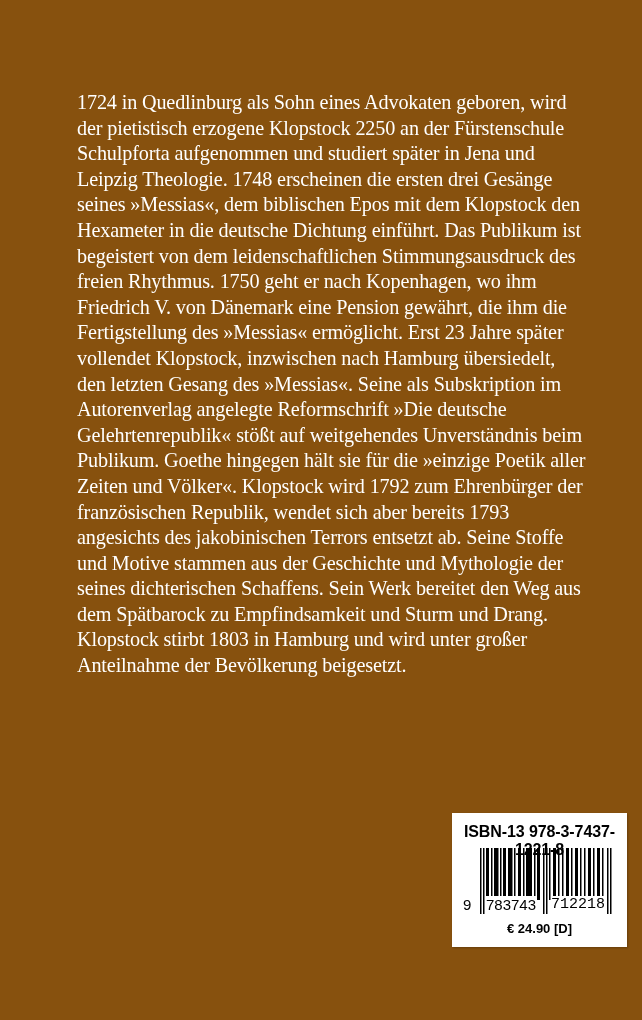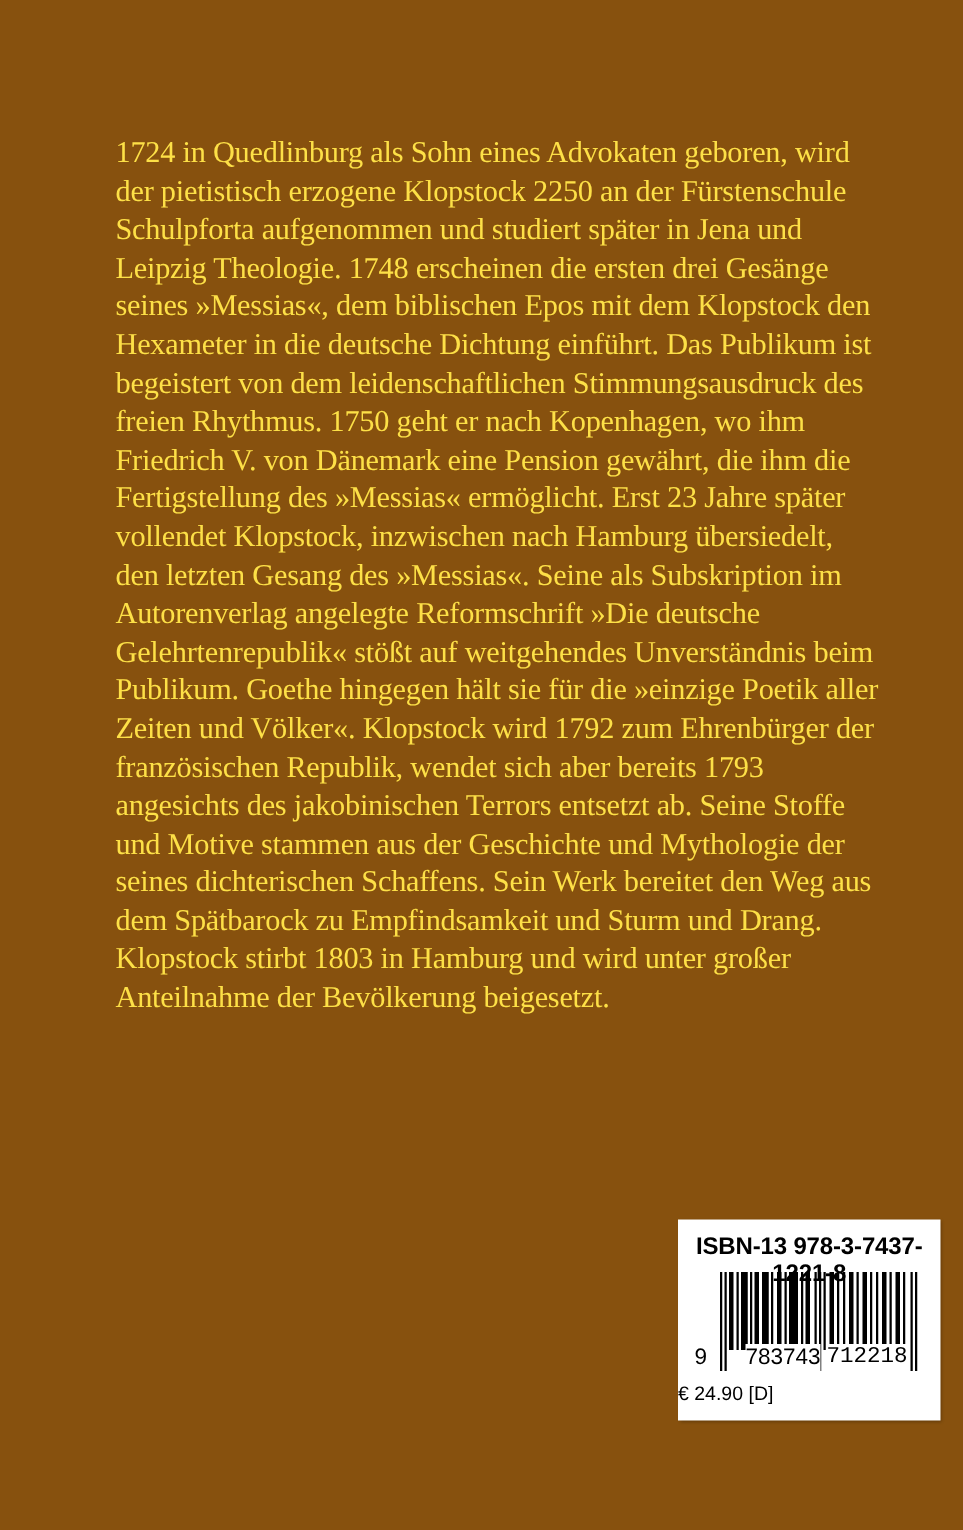--- a/index.html
+++ b/index.html
@@ -6,21 +6,21 @@
   body {
     width: 642px; height: 1020px; overflow: hidden;
     background: #87510e;
     position: relative;
     font-family: "Liberation Serif", "DejaVu Serif", serif;
   }
   .blurb {
     position: absolute;
     left: 77px; top: 90px;
     width: 560px;
-    color: #fde047;
+    color: #ffffff;
     font-size: 20.2px;
     line-height: 25.6px;
     letter-spacing: -0.15px;
   }
   .blurb .line { display: block; white-space: nowrap; }
   .barcode-box {
     position: absolute;
     left: 452px; top: 813px;
     width: 175px; height: 134px;
     background: #ffffff;
@@ -35,21 +35,21 @@
   .bars {
     position: absolute; left: 28px; top: 35px; width: 132px; height: 66px;
   }
   .digits {
     position: absolute; top: 83px; left: 6px; right: 0; height: 18px;
     font-size: 15px;
   }
   .digits span { position: absolute; background: #fff; line-height: 18px; }
   .price {
     position: absolute; left: 0; right: 0; top: 108px;
-    font-weight: normal; font-size: 13px;
+    text-align: center; font-weight: bold; font-size: 13px;
   }
 </style>
 </head>
 <body>
 
 <div class="blurb">
   <span class="line">1724 in Quedlinburg als Sohn eines Advokaten geboren, wird</span>
   <span class="line">der pietistisch erzogene Klopstock 2250 an der Fürstenschule</span>
   <span class="line">Schulpforta aufgenommen und studiert später in Jena und</span>
   <span class="line">Leipzig Theologie. 1748 erscheinen die ersten drei Gesänge</span>
@@ -106,17 +106,17 @@
       <rect x="108" y="0" width="3" height="52"></rect>
       <rect x="113" y="0" width="1.5" height="52"></rect>
       <rect x="117" y="0" width="3" height="52"></rect>
       <rect x="122" y="0" width="1.5" height="52"></rect>
       <rect x="127" y="0" width="1.5" height="66"></rect>
       <rect x="130" y="0" width="1.5" height="66"></rect>
     </g>
   </svg>
   <div class="digits">
     <span style="left:5px;">9</span>
-    <span style="left:28px;margin-left:11px;">783743</span>
+    <span style="left:28px;">783743</span>
     <span style="left:93px;font-family:Liberation Mono, monospace;">712218</span>
   </div>
   <div class="price">€ 24.90 [D]</div>
 </div>
 
 </body></html>

